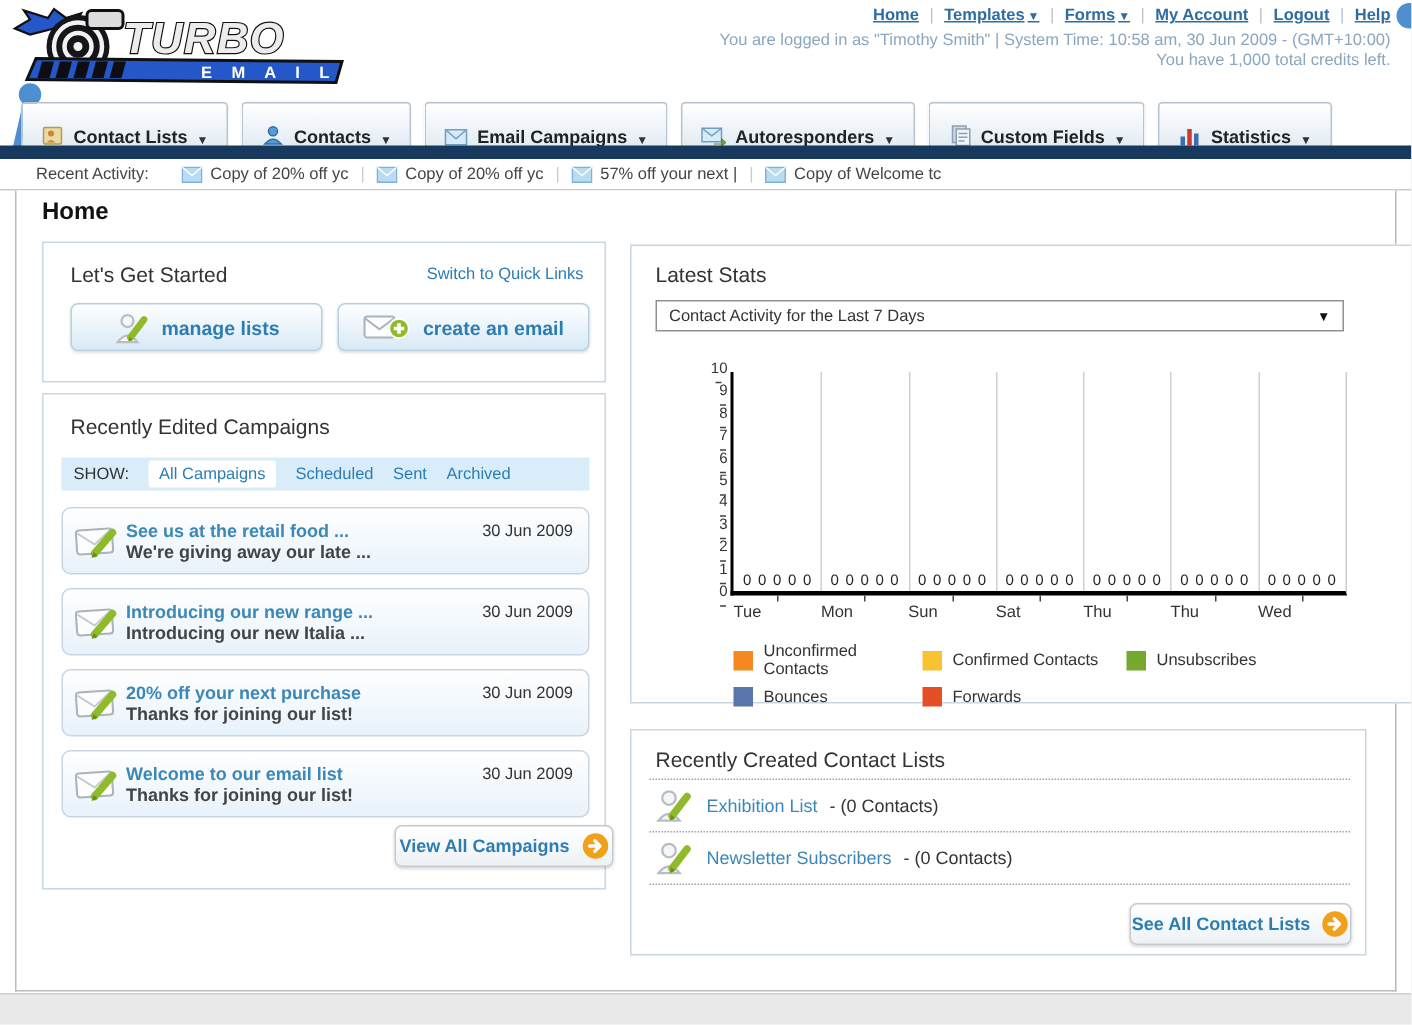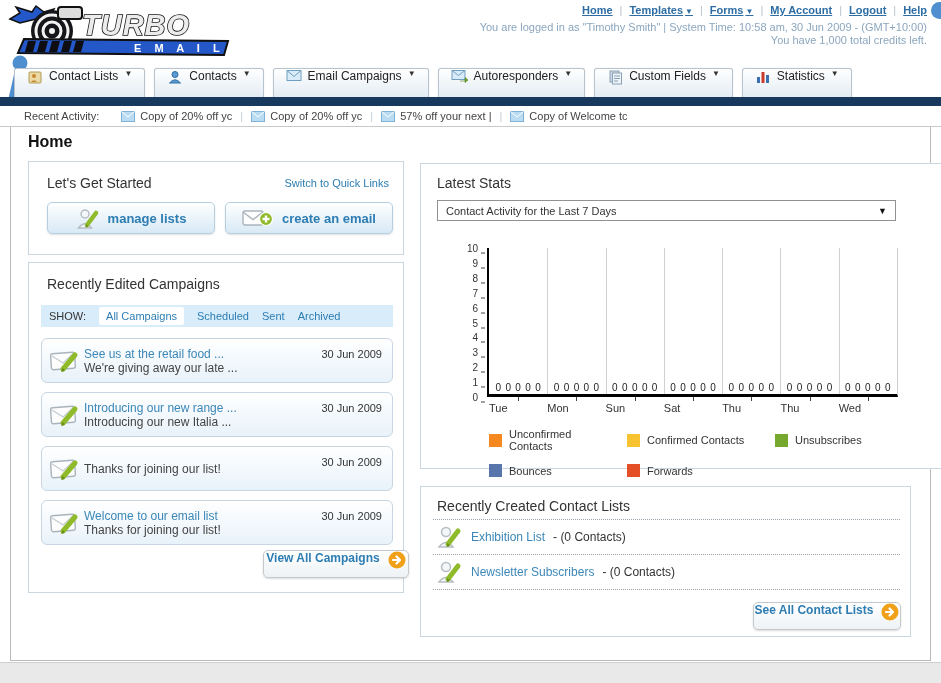--- a/index.html
+++ b/index.html
@@ -13,21 +13,21 @@
 
   .top-nav { position:absolute; top:4px; right:14px; font-size:11px; font-weight:bold; color:#9aa7b5; display:flex; gap:7px; align-items:center; }
   .top-nav a { color:#2d6da3; text-decoration:underline; cursor:pointer; white-space:nowrap; }
   .top-nav .caret { color:#2d6da3; font-size:8px; margin-left:2px; }
   .top-nav .sep { color:#b8c2cc; font-weight:normal; }
   .login-line { position:absolute; top:21px; right:14px; font-size:11px; color:#8ba6bf; }
   .credits-line { position:absolute; top:34px; right:14px; font-size:11px; color:#8ba6bf; }
 
   
   .tabbar { position:absolute; left:14px; top:68px; display:flex; gap:9px; align-items:flex-end; }
-  .tab { height:30px; display:flex; align-items:flex-start; gap:6px; padding:0 12px; background:linear-gradient(#ffffff,#e2ebf3); border:1px solid #b7c3cf; border-bottom:none; border-radius:3px 3px 0 0; font-size:12px; color:#222; cursor:pointer; box-shadow:0 0 2px rgba(0,0,0,0.08); }
+  .tab { height:30px; display:flex; align-items:flex-end; gap:6px; padding:0 12px; background:linear-gradient(#ffffff,#e2ebf3); border:1px solid #b7c3cf; border-bottom:none; border-radius:3px 3px 0 0; font-size:12px; color:#222; cursor:pointer; box-shadow:0 0 2px rgba(0,0,0,0.08);font-weight:bold; }
   .tab .caret { font-size:8px; color:#333; }
   .navybar { position:absolute; left:0; top:97px; width:941px; height:9px; background:#17395d; }
 
   
   .activity-bar { position:absolute; left:0; top:106px; width:941px; height:21px; background:#fff; border-bottom:1px solid #c9c9c9; display:flex; align-items:center; font-size:11px; color:#444; padding-left:24px; }
   .activity-bar .act-label { margin-right:22px; }
   .activity-item { display:flex; align-items:center; gap:5px; color:#444; cursor:pointer; white-space:nowrap; }
   .activity-sep { color:#c4ccd4; margin:0 8px; }
 
   
@@ -48,45 +48,45 @@
   #btn-create-email { left:196px; }
 
   
   #panel-campaigns { left:28px; top:262px; width:376px; height:331px; }
   #panel-campaigns .panel-title { position:absolute; left:18px; top:13px; }
   .filter-bar { position:absolute; left:12px; top:42px; width:352px; height:22px; background:#d9ecf9; display:flex; align-items:center; font-size:11px; color:#333; padding-left:8px; gap:13px; }
   .filter-link { color:#2d7db3; cursor:pointer; }
   .filter-link.active { background:#fff; padding:3px 7px; border-radius:2px; color:#2d7db3; }
   .camp-card { position:absolute; left:12px; width:352px; height:45px; background:linear-gradient(#ffffff,#e8f2fa); border:1px solid #c7d6e2; border-radius:6px; display:flex; align-items:center; padding:0 10px 0 8px; cursor:pointer; }
   .camp-icon { width:34px; flex:0 0 34px; }
-  .camp-text { flex:1; line-height:14px; overflow:hidden; }
+  .camp-text { flex:1; line-height:14px; overflow:hidden;font-weight:bold; }
   .camp-title { font-size:12px; color:#3b87b7; cursor:pointer; }
   .camp-sub { font-size:12px; color:#444; }
   .camp-date { font-size:11px; color:#333; white-space:nowrap; margin-left:8px; align-self:flex-start; margin-top:9px; }
-  .pill-btn { position:absolute; display:flex; justify-content:center; gap:8px; background:linear-gradient(#ffffff,#eef2f5); border:1px solid #c4c9cd; border-radius:5px; font-size:12px; font-weight:bold; color:#2d7db3; cursor:pointer; box-shadow:0 1px 2px rgba(0,0,0,0.15); }
+  .pill-btn { position:absolute; display:flex; align-items:center; justify-content:center; gap:8px; background:linear-gradient(#ffffff,#eef2f5); border:1px solid #c4c9cd; border-radius:5px; font-size:12px; font-weight:bold; color:#2d7db3; cursor:pointer; box-shadow:0 1px 2px rgba(0,0,0,0.15); }
   #btn-view-campaigns { left:234px; top:287px; width:146px; height:28px; }
 
   
   #panel-stats { left:420px; top:163px; width:577px; height:306px; }
   #panel-stats .panel-title { position:absolute; left:16px; top:11px; }
   .stats-dropdown { position:absolute; left:16px; top:36px; width:459px; height:21px; border:1px solid #919191; background:#fff; font-size:11px; color:#333; display:flex; align-items:center; padding:0 8px; cursor:pointer; }
   .stats-dropdown .dd-caret { margin-left:auto; font-size:9px; color:#111; }
 
   .chart-y-labels { position:absolute; left:22px; top:84px; width:42px; height:149px; }
-  .ytick { position:absolute; right:0; transform:translateY(-50%); display:flex; align-items:flex-end; gap:3px; font-size:10px; color:#333; }
+  .ytick { position:absolute; right:0; transform:translateY(-50%); display:flex; align-items:center; gap:3px; font-size:10px; color:#333;flex-direction:column; }
   .ytick i { display:block; width:4px; height:1px; background:#444; }
   .chart-plot { position:absolute; left:66px; top:84px; width:411px; height:149px; border-left:2px solid #000; border-bottom:3px solid #000; border-right:1px solid #ccc; }
   .gridline { position:absolute; top:0; bottom:0; width:1px; background:#d0d0d0; }
   .chart-groups { position:absolute; left:0; right:0; top:0; bottom:0; display:flex; }
   .cat-group { flex:1; position:relative; }
   .cat-values { position:absolute; bottom:1px; left:2px; right:2px; display:flex; justify-content:space-evenly; font-size:10px; color:#222; }
   .cat-label { position:absolute; top:100%; margin-top:8px; width:100%; text-align:left; font-size:11px; color:#333; }
   .cat-tick { position:absolute; top:100%; left:50%; margin-top:3px; height:4px; width:1px; background:#444; }
 
-  .legend { position:absolute; left:68px; top:264px; width:400px; display:grid; grid-template-columns:126px 136px auto; row-gap:6px;gap:12px; }
+  .legend { position:absolute; left:68px; top:264px; width:400px; display:grid; grid-template-columns:126px 136px auto; row-gap:6px; }
   .legend-item { display:flex; align-items:center; gap:7px; font-size:11px; color:#333; }
   .legend-swatch { width:13px; height:13px; flex:0 0 13px; }
 
   
   #panel-contact-lists { left:420px; top:486px; width:491px; height:151px; }
   #panel-contact-lists .panel-title { position:absolute; left:16px; top:11px; }
   .cl-items { position:absolute; left:12px; top:32px; width:467px; }
   .cl-item { display:flex; align-items:center; gap:8px; padding:4px 4px; border-top:1px dotted #9aa4ad; font-size:12px; }
   .cl-item:last-child { border-bottom:1px dotted #9aa4ad; }
   .cl-name { color:#3b87b7; cursor:pointer; }
@@ -326,20 +326,21 @@
         </div>
 
         <div class="camp-card" style="top: 183px;">
           <span class="camp-icon icon"><svg width="30" height="24">
               <rect x="1" y="4" width="24" height="16" rx="2" fill="#fdfdfd" stroke="#aab4bc" stroke-width="1.4" transform="rotate(-4 13 12)"></rect>
               <path d="M2,6 L13,14 L24,5" fill="none" stroke="#c3ccd2" stroke-width="1.3" transform="rotate(-4 13 12)"></path>
               <line x1="13" y1="20" x2="25" y2="6" stroke="#8fba2a" stroke-width="5" stroke-linecap="round"></line>
               <polygon points="11,23 15,21.5 12.5,19" fill="#6b8c1d"></polygon>
             </svg></span>
           <span class="camp-text">
+            <div class="camp-title">20% off your next purchase</div>
             <div class="camp-sub">Thanks for joining our list!</div>
           </span>
           <span class="camp-date">30 Jun 2009</span>
         </div>
 
         <div class="camp-card" style="top: 237px;">
           <span class="camp-icon icon"><svg width="30" height="24">
               <rect x="1" y="4" width="24" height="16" rx="2" fill="#fdfdfd" stroke="#aab4bc" stroke-width="1.4" transform="rotate(-4 13 12)"></rect>
               <path d="M2,6 L13,14 L24,5" fill="none" stroke="#c3ccd2" stroke-width="1.3" transform="rotate(-4 13 12)"></path>
               <line x1="13" y1="20" x2="25" y2="6" stroke="#8fba2a" stroke-width="5" stroke-linecap="round"></line>

